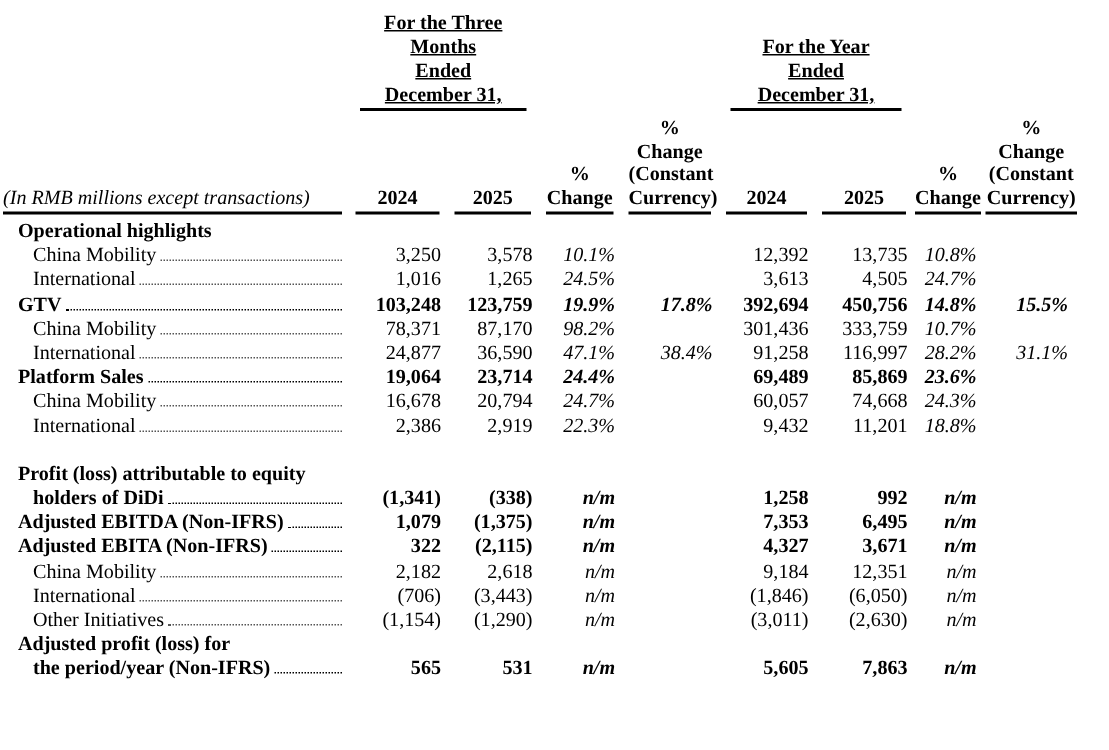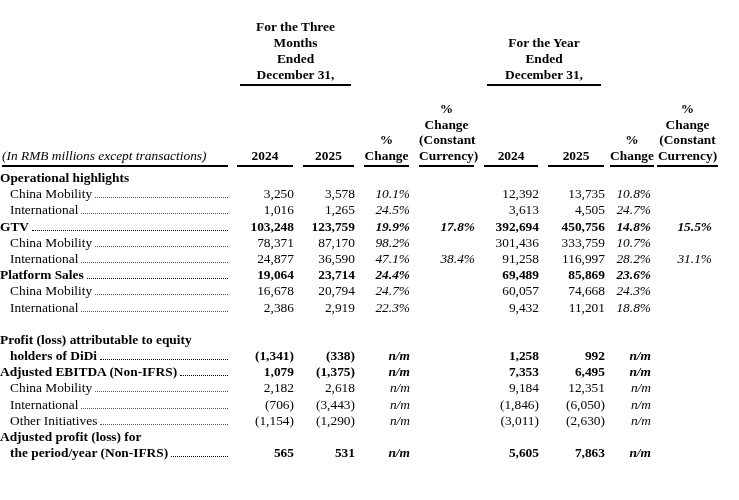--- a/index.html
+++ b/index.html
@@ -5,35 +5,35 @@
   html,body{margin:0;padding:0;background:#ffffff;}
   body{width:739px;height:500px;overflow:hidden;
        font-family:"Liberation Serif","DejaVu Serif",serif;color:#000;}
   .sheet{padding:5px 0 0 0;font-size:13.4px;}
   table{border-collapse:collapse;table-layout:fixed;width:720px;}
   td{padding:0;white-space:nowrap;vertical-align:bottom;}
 
   
   thead td{font-weight:bold;text-align:center;vertical-align:bottom;}
   .grp{padding-top:2px;}
-  .grp .u{border-bottom:2px solid #000;padding-bottom:1px;margin:12px 8px;}
+  .grp .u{border-bottom:2px solid #000;padding-bottom:1px;margin:0 8px;text-decoration:underline;}
   .grp .u div{line-height:16px;}
   .colhead{padding-top:3px;}
   .colhead .u{border-bottom:2px solid #000;padding-bottom:2px;margin:0 5px;}
   .colhead .u div{line-height:15.5px;}
   .c8h .u{margin:0 1px;}
   .c9h .u{margin:0 2px;}
   .note-cell{text-align:left;}
   .note-cell .u{border-bottom:2px solid #000;padding-bottom:2px;margin:13px 4px 0 2px;
                 font-weight:normal;font-style:italic;line-height:15.5px;}
 
   
   tbody td{line-height:16.2px;}
   tbody tr:first-child td{padding-top:3px;}
-  .label-cell{overflow:hidden;}
+  .label-cell{padding-left:12px;overflow:hidden;}
   .lbl-line{display:flex;align-items:baseline;}
   .lbl-line.ind{padding-left:10px;}
   .leader{flex:1;border-bottom:1.4px dotted #555;margin:0 4px 3px 3px;min-width:6px;}
   .leader-b{border-bottom:1.8px dotted #000;}
   .val{text-align:right;padding-right:4px;}
   .val.c9{padding-right:8px;}
   .pct{font-style:italic;}
   .bold{font-weight:bold;}
   .spacer td{height:16px;}
 </style>
@@ -298,20 +298,36 @@
           <td class="val c2 bold">1,079</td>
           <td class="val c3 bold">(1,375)</td>
           <td class="val c4 pct bold">n/m</td>
           <td class="val c5 pct bold"></td>
           <td class="val c6 bold">7,353</td>
           <td class="val c7 bold">6,495</td>
           <td class="val c8 pct bold">n/m</td>
           <td class="val c9 pct bold"></td>
         </tr>
         <tr>
+          <td class="label-cell bold">
+            <div class="lbl-line">
+              <span>Adjusted EBITA (Non-IFRS)</span>
+              <span class="leader leader-b"></span>
+            </div>
+          </td>
+          <td class="val c2 bold">322</td>
+          <td class="val c3 bold">(2,115)</td>
+          <td class="val c4 pct bold">n/m</td>
+          <td class="val c5 pct bold"></td>
+          <td class="val c6 bold">4,327</td>
+          <td class="val c7 bold">3,671</td>
+          <td class="val c8 pct bold">n/m</td>
+          <td class="val c9 pct bold"></td>
+        </tr>
+        <tr>
           <td class="label-cell">
             <div class="lbl-line ind">
               <span>China Mobility</span>
               <span class="leader"></span>
             </div>
           </td>
           <td class="val c2">2,182</td>
           <td class="val c3">2,618</td>
           <td class="val c4 pct">n/m</td>
           <td class="val c5 pct"></td>

